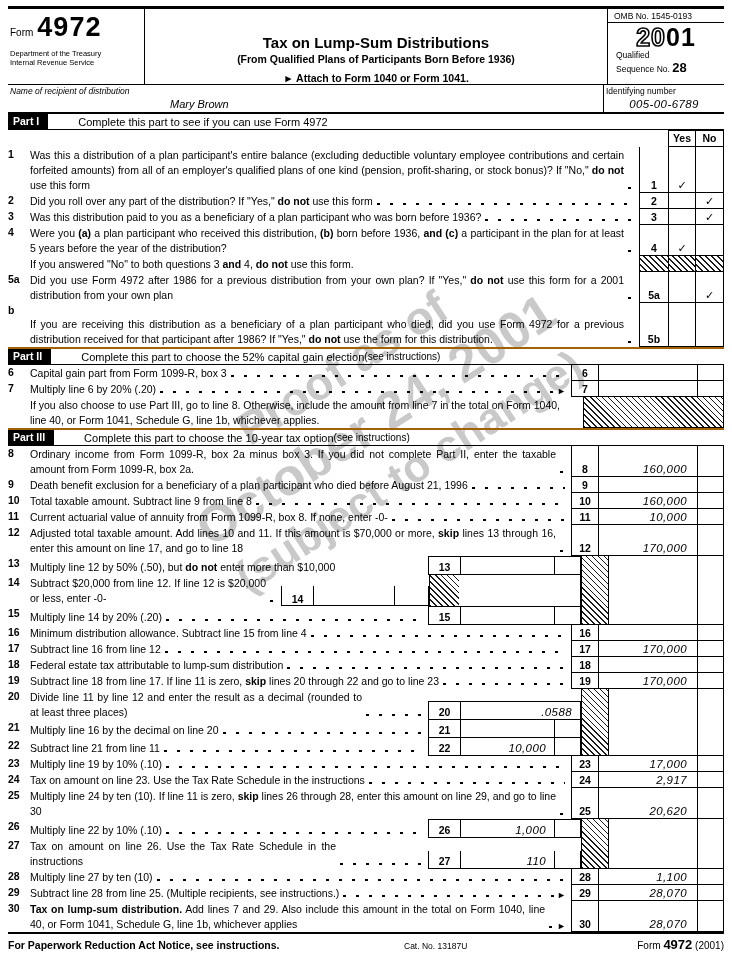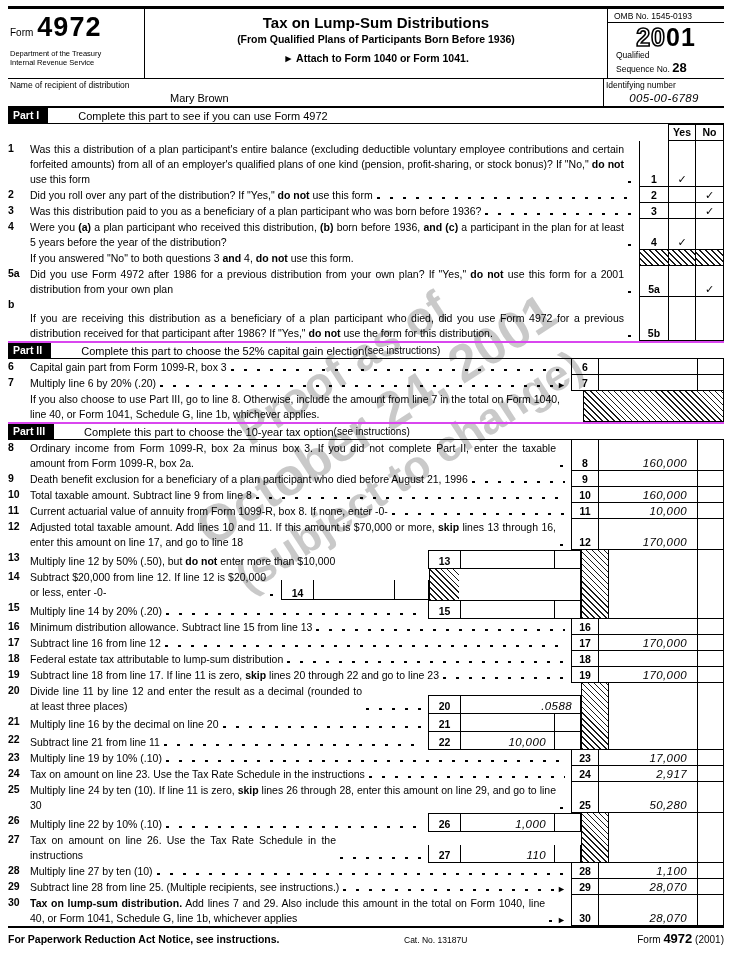--- a/index.html
+++ b/index.html
@@ -16,41 +16,41 @@
   .wm .w2{font-size:52px;}
   .wm .w3{font-size:44px;}
 
   
   .hdr{display:flex;border-top:3px solid #000;border-bottom:1.5px solid #000;}
   .hdr-left{width:132px;border-right:1.5px solid #000;padding:3px 2px 1px 2px;}
   .formword{font-size:10px;}
   .formnum{font-size:27px;font-weight:bold;letter-spacing:1px;margin-left:4px;}
   .agency{font-size:7.5px;line-height:1.25;margin-top:6px;}
   .hdr-center{flex:1;text-align:center;padding-top:5px;}
-  .title{font-size:15px;font-weight:bold;}
+  .title{font-size:15px;font-weight:bold;margin-top:20px;}
   .subtitle{font-size:10.5px;font-weight:bold;margin-top:2px;}
   .attach{font-size:10.5px;font-weight:bold;margin-top:7px;}
   .hdr-right{width:116px;border-left:1.5px solid #000;display:flex;flex-direction:column;}
   .omb{font-size:8.5px;padding:2px 3px 1px 6px;border-bottom:1.5px solid #000;white-space:nowrap;}
   .yearbox{text-align:center;font-size:25px;font-weight:bold;line-height:1.05;padding-top:1px;}
   .yr-o{color:#fff;-webkit-text-stroke:1.6px #000;letter-spacing:1px;}
   .yr-s{color:#000;letter-spacing:1px;}
   .attachseq{font-size:8.5px;padding:0 3px 2px 8px;line-height:1.2;}
   .seqnum{font-size:13px;font-weight:bold;}
 
   
   .namerow{display:flex;border-bottom:2.5px solid #000;min-height:27px;}
-  .namecell{flex:1;padding:1px 2px;}
+  .namecell{flex:1;padding:1px 2px;font-style:italic;}
   .smalllab{font-size:8.5px;}
   .nameval{font-size:11px;margin-left:160px;margin-top:2px;}
   .idcell{width:116px;border-left:1.5px solid #000;padding:1px 2px;text-align:left;}
   .idval{font-size:12px;font-style:italic;text-align:center;margin-top:2px;letter-spacing:1px;}
 
   
-  .band{display:flex;align-items:center;border-bottom:1px solid #000;border-top:2px solid #d946ef;
+  .band{display:flex;align-items:center;border-bottom:1px solid #000;border-top:2px solid #a16207;
         height:15px;margin-top:0;}
   .band.first{border-top:0;text-align:right;}
   .bandbox{background:#000;color:#fff;font-weight:bold;font-size:10.5px;padding:0 9px 1px 5px;height:15px;
            display:flex;align-items:center;}
   .bandtitle{font-weight:normal;font-size:11px;margin-left:30px;}
   .bandnote{font-size:10px;}
 
   
   .row{display:flex;align-items:stretch;}
   .gut{width:22px;font-weight:bold;padding-top:1px;flex:none;}
@@ -398,21 +398,21 @@
           </div>
           <div class="rtall">
             <div class="ncol hatch"></div>
             <div class="acol"></div>
             <div class="ccol"></div>
           </div>
         </div>
         <div class="row h1">
           <div class="gut">16</div>
           <div class="twrap">
-            <span class="qtext">Minimum distribution allowance. Subtract line 15 from line 13</span>
+            <span class="qtext">Minimum distribution allowance. Subtract line 15 from line 4</span>
             <span class="leader"></span>
           </div>
           <div class="cell ncell">16</div>
           <div class="cell acell"></div>
           <div class="cell ccell"></div>
         </div>
         <div class="row h1">
           <div class="gut">17</div>
           <div class="twrap">
             <span class="qtext">Subtract line 16 from line 12</span>
@@ -519,21 +519,21 @@
           <div class="cell ccell"></div>
         </div>
         <div class="row h2">
           <div class="gut">25</div>
           <div class="twrap">
             <span class="qtext">Multiply line 24 by ten (10). If line 11 is zero, <b>skip</b> lines 26 through 28, enter this amount on line 29, and go to line 30</span>
             <span class="leader"></span>
           </div>
           <div class="cell ncell">25</div>
           <div class="cell acell">
-            <span class="val">50,280</span>
+            <span class="val">20,620</span>
           </div>
           <div class="cell ccell"></div>
         </div>
         <div class="grp">
           <div class="gleft">
             <div class="row">
               <div class="gut">26</div>
               <div class="twrap">
                 <span class="qtext">Multiply line 22 by 10% (.10)</span>
                 <span class="leader"></span>

